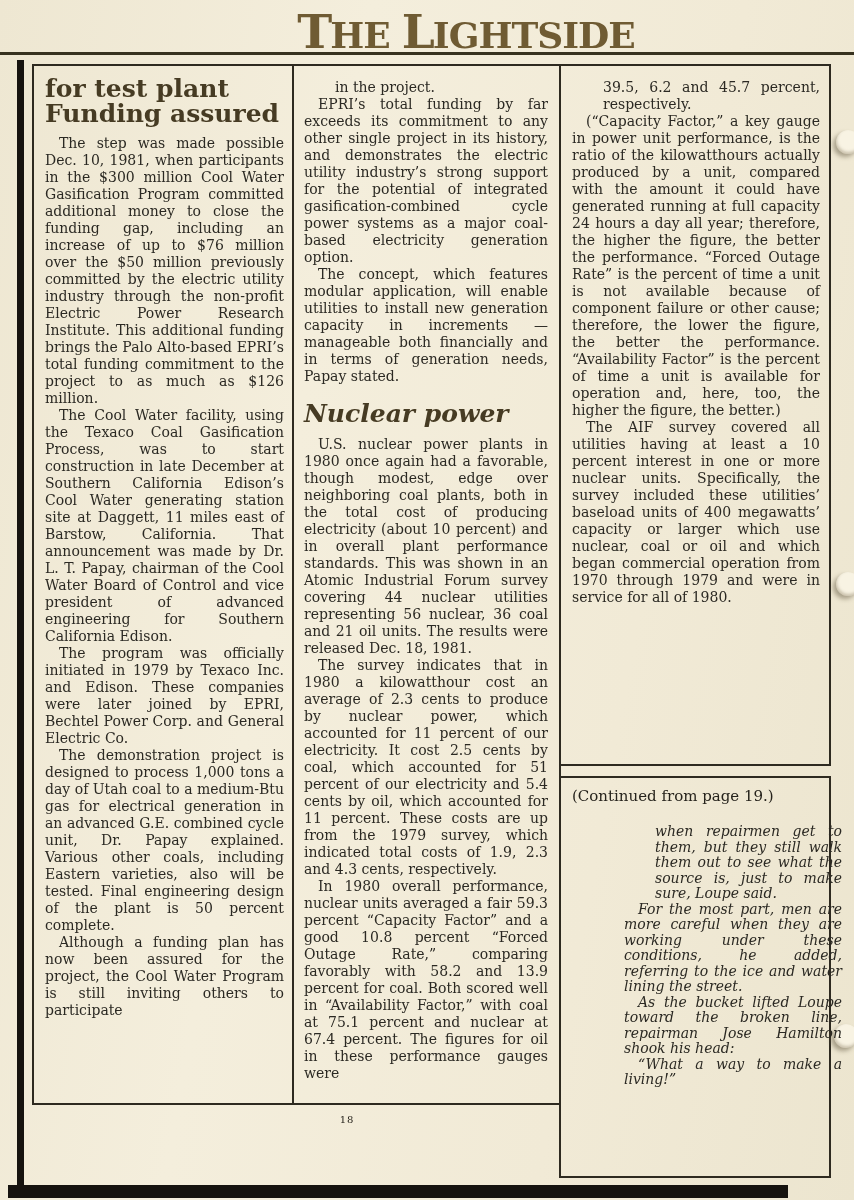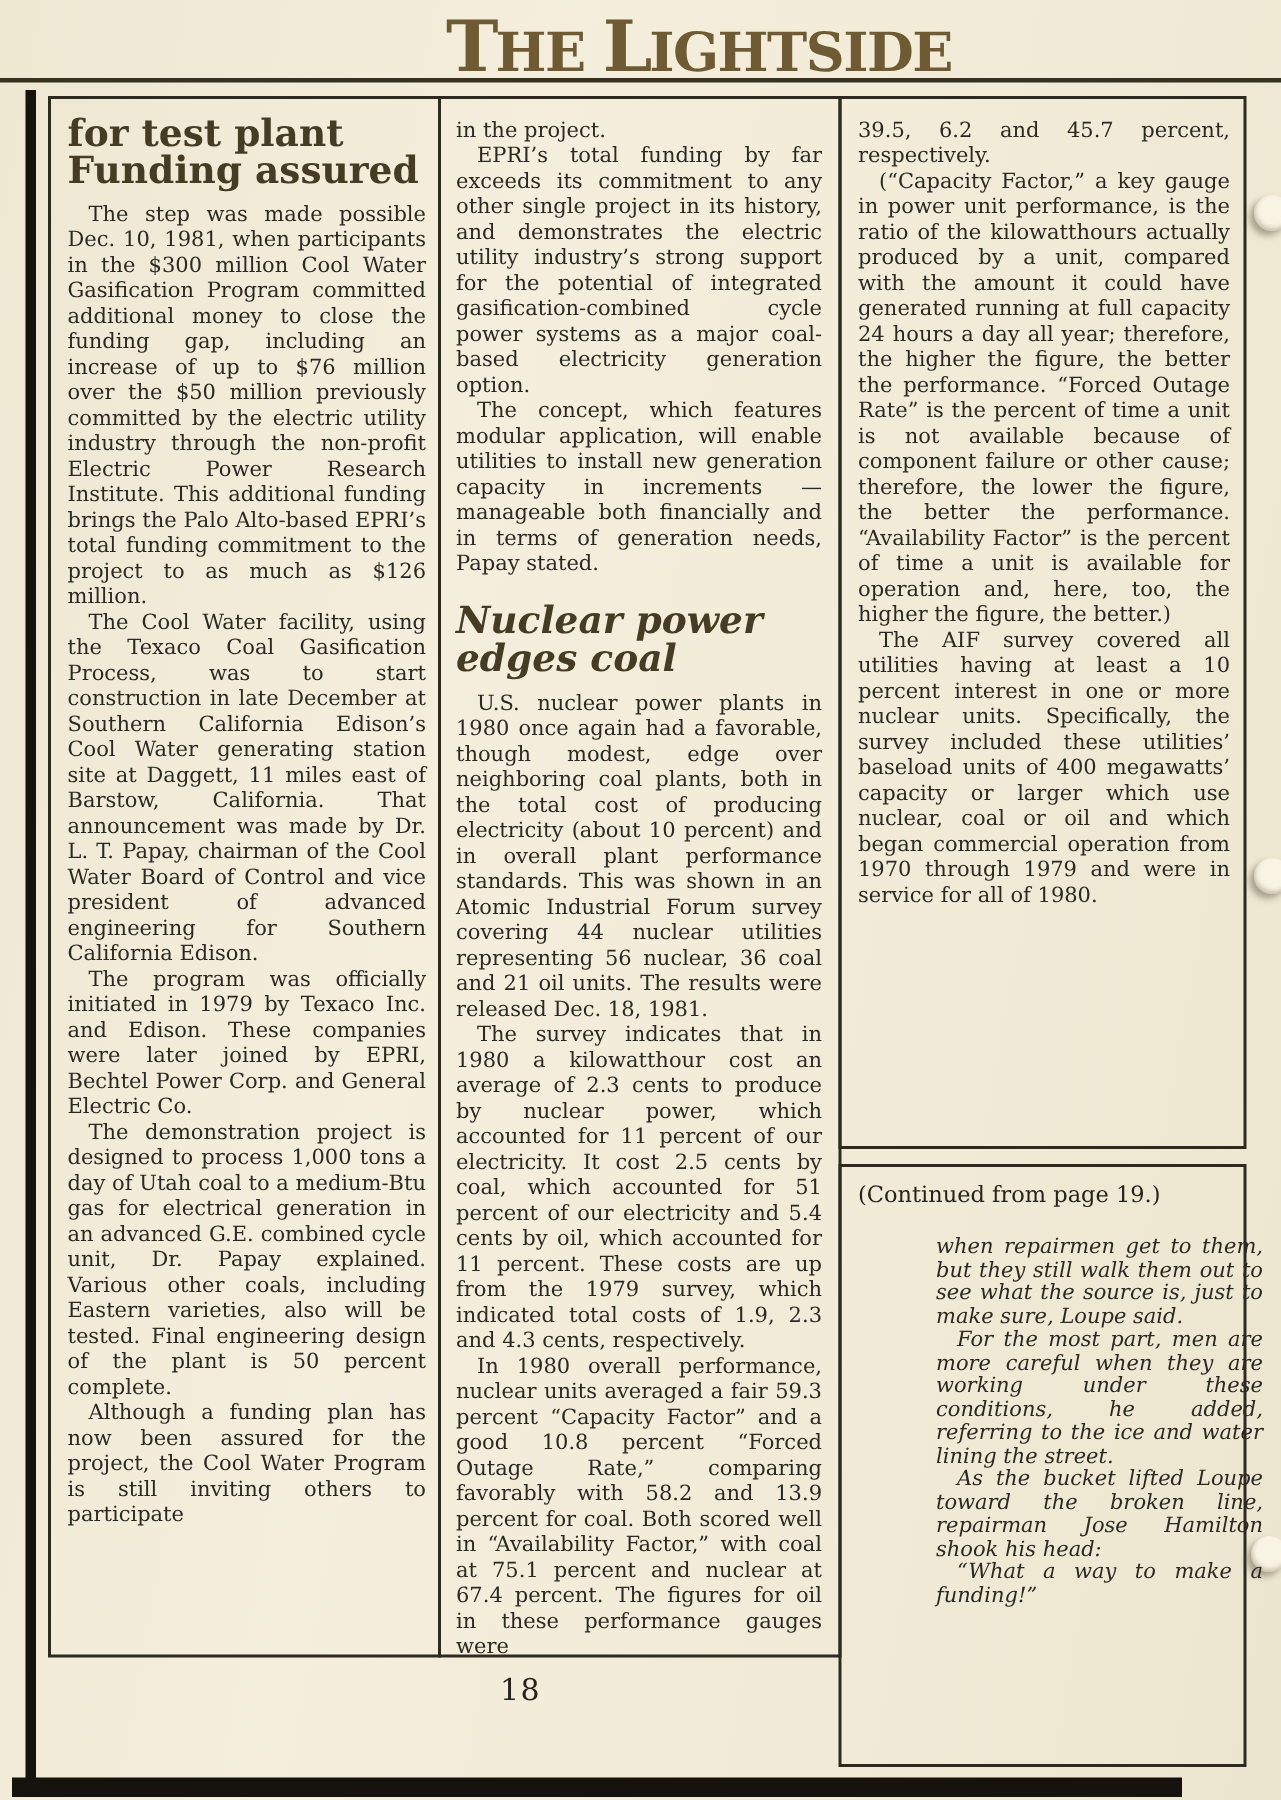--- a/index.html
+++ b/index.html
@@ -18,30 +18,30 @@
   .edge-bar-bottom { position:absolute; left:8px; top:1185px; width:780px; height:13px; background:#16130f; }
   .boxA { position:absolute; left:32px;  top:64px;  width:529px; height:1041px; border:2px solid #2e2a20; box-sizing:border-box; }
   .divider { position:absolute; left:292px; top:64px; width:2px; height:1041px; background:#2e2a20; }
   .boxB { position:absolute; left:559px; top:64px;  width:272px; height:702px;  border:2px solid #2e2a20; box-sizing:border-box; }
   .boxC { position:absolute; left:559px; top:776px; width:272px; height:402px;  border:2px solid #2e2a20; box-sizing:border-box; }
   .col  { position:absolute; }
   .col1 { left:45px;  top:76px; width:239px; }
   .col2 { left:304px; top:79px; width:244px; }
   .col3 { left:572px; top:79px; width:248px; }
   p { margin:0; text-align:justify; font-size:14px; line-height:17px; text-indent:14px; }
-  p.noindent { text-indent:0; }
+  p.noindent { text-indent:0;margin-left:31px; }
   .headline { font-size:25px; line-height:25px; color:#463b23; font-weight:bold; margin:0 0 9px 0; }
   .headline span { display:block; }
   .headline.mid { margin-top:16px; margin-bottom:10px;font-style:italic; }
   .cont-heading { position:absolute; left:572px; top:787px; width:252px;
     font-size:15px; font-weight:normal; color:#26231c; }
   .cont-text { position:absolute; left:624px; top:824px; width:218px;font-style:italic; }
   .cont-text p { font-size:14px; line-height:15.5px; }
   .page-number { position:absolute; left:0; top:1114px; width:694px; text-align:center;
-    font-size:20px; color:#26231c; letter-spacing:1px; }
+    font-size:10px; color:#26231c; letter-spacing:1px; }
   .hole { position:absolute; width:24px; height:24px; border-radius:50%;
     background:#f8f3e3;
     box-shadow:-3px 3px 4px rgba(104,94,70,0.5), inset 1px -2px 3px rgba(150,138,110,0.45); }
   .hole1 { left:836px; top:130px; }
   .hole2 { left:836px; top:572px; }
   .hole3 { left:834px; top:1024px; }
 </style>
 </head>
 <body>
 
@@ -76,36 +76,35 @@
     <p>The demonstration project is designed to process 1,000 tons a day of Utah coal to a medium-Btu gas for electrical generation in an advanced G.E. combined cycle unit, Dr. Papay explained. Various other coals, including Eastern varieties, also will be tested. Final engineering design of the plant is 50 percent complete.</p>
     <p>Although a funding plan has now been assured for the project, the Cool Water Program is still inviting others to participate</p>
   </div>
 
   <div class="col col2">
     <p class="noindent">in the project.</p>
     <p>EPRI’s total funding by far exceeds its commitment to any other single project in its history, and demonstrates the electric utility industry’s strong support for the potential of integrated gasification-combined cycle power systems as a major coal-based electricity generation option.</p>
     <p>The concept, which features modular application, will enable utilities to install new generation capacity in increments — manageable both financially and in terms of generation needs, Papay stated.</p>
     <h2 class="headline mid">
       <span>Nuclear power</span>
-      <span>edges coal</span>
     </h2>
     <p>U.S. nuclear power plants in 1980 once again had a favorable, though modest, edge over neighboring coal plants, both in the total cost of producing electricity (about 10 percent) and in overall plant performance standards. This was shown in an Atomic Industrial Forum survey covering 44 nuclear utilities representing 56 nuclear, 36 coal and 21 oil units. The results were released Dec. 18, 1981.</p>
     <p>The survey indicates that in 1980 a kilowatthour cost an average of 2.3 cents to produce by nuclear power, which accounted for 11 percent of our electricity. It cost 2.5 cents by coal, which accounted for 51 percent of our electricity and 5.4 cents by oil, which accounted for 11 percent. These costs are up from the 1979 survey, which indicated total costs of 1.9, 2.3 and 4.3 cents, respectively.</p>
     <p>In 1980 overall performance, nuclear units averaged a fair 59.3 percent “Capacity Factor” and a good 10.8 percent “Forced Outage Rate,” comparing favorably with 58.2 and 13.9 percent for coal. Both scored well in “Availability Factor,” with coal at 75.1 percent and nuclear at 67.4 percent. The figures for oil in these performance gauges were</p>
   </div>
 
   <div class="col col3">
     <p class="noindent">39.5, 6.2 and 45.7 percent, respectively.</p>
     <p>(“Capacity Factor,” a key gauge in power unit performance, is the ratio of the kilowatthours actually produced by a unit, compared with the amount it could have generated running at full capacity 24 hours a day all year; therefore, the higher the figure, the better the performance. “Forced Outage Rate” is the percent of time a unit is not available because of component failure or other cause; therefore, the lower the figure, the better the performance. “Availability Factor” is the percent of time a unit is available for operation and, here, too, the higher the figure, the better.)</p>
     <p>The AIF survey covered all utilities having at least a 10 percent interest in one or more nuclear units. Specifically, the survey included these utilities’ baseload units of 400 megawatts’ capacity or larger which use nuclear, coal or oil and which began commercial operation from 1970 through 1979 and were in service for all of 1980.</p>
   </div>
 
   <div class="cont-heading">(Continued from page 19.)</div>
   <div class="cont-text">
     <p class="noindent">when repairmen get to them, but they still walk them out to see what the source is, just to make sure, Loupe said.</p>
     <p>For the most part, men are more careful when they are working under these conditions, he added, referring to the ice and water lining the street.</p>
     <p>As the bucket lifted Loupe toward the broken line, repairman Jose Hamilton shook his head:</p>
-    <p>“What a way to make a funding!”</p>
+    <p>“What a way to make a living!”</p>
   </div>
 
   <div class="page-number">18</div>
 
 </div>
 
 </body></html>

